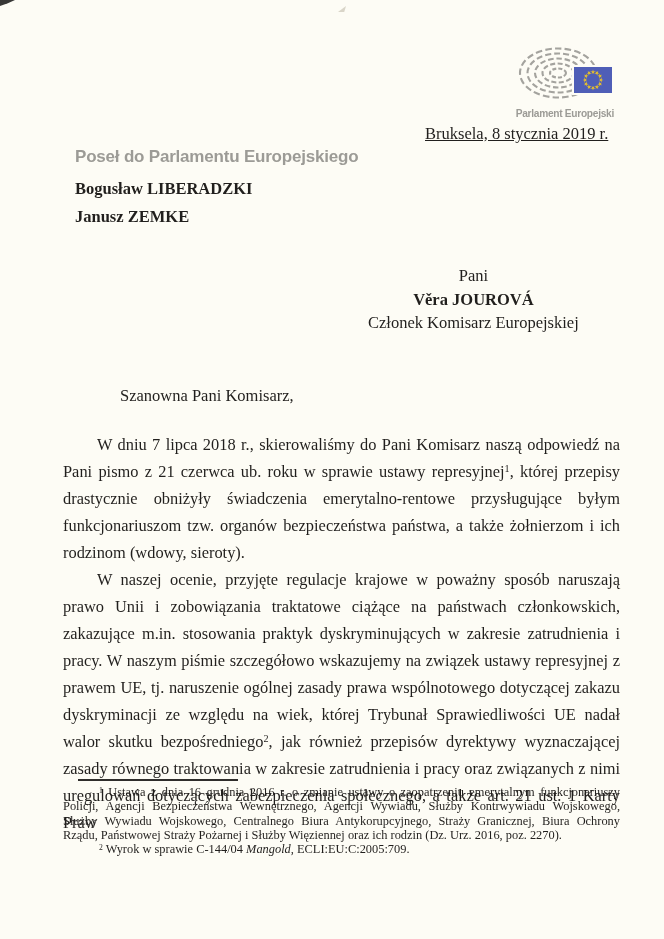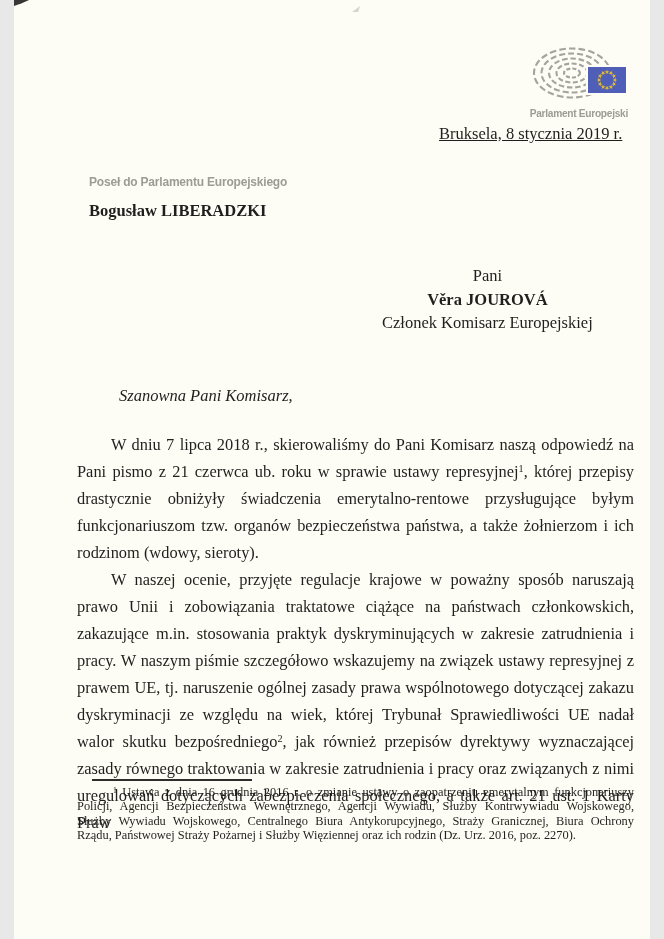--- a/index.html
+++ b/index.html
@@ -1,25 +1,24 @@
 <!DOCTYPE html>
 <html lang="pl" style="--paper: #fdfcf5; --ink: #211f1d; --flag-blue: #4f5eb7; --star-yellow: #e3bd2f; --logo-gray: #a4a39e; --label-gray: #9c9b96;"><head>
 <meta charset="utf-8">
 <style>
   html, body { margin: 0; padding: 0; background: #e8e8e8; }
   .page {
     position: relative;
-    width: 600px;
+    width: 664px;
     height: 939px;
     margin: 0 auto;
     background: var(--paper, #fdfcf5);
     overflow: hidden;
     font-family: "Liberation Serif", "DejaVu Serif", serif;
     color: var(--ink, #211f1d);
-    padding-left: 36px;
   }
 
   
   .corner-mark {
     position: absolute; left: 0; top: 0; width: 15px; height: 6px;
     background: #1b1b1b; opacity: .88;
     clip-path: polygon(0 0, 100% 0, 52% 55%, 0 100%);
   }
   .speck {
     position: absolute; left: 338px; top: 6px; width: 8px; height: 6px;
@@ -43,38 +42,37 @@
   }
 
   .date {
     position: absolute; left: 425px; top: 124px;
     font-size: 16.5px; white-space: nowrap; text-decoration: underline;
   }
 
   .sender { position: absolute; left: 75px; top: 147px; }
   .sender .role {
     font-family: "Liberation Sans", sans-serif;
-    font-size: 12px;
+    font-size: 17px;
     font-weight: 600;
     letter-spacing: -0.2px;
     color: var(--label-gray, #9c9b96);
     margin-bottom: 8px;
     white-space: nowrap;
-    margin-top: 28px;
   }
   .sender .name {
     font-size: 16.5px; font-weight: 700; line-height: 27.5px; white-space: nowrap;
   }
 
   .recipient { position: absolute; left: 368px; top: 264px; font-size: 16.5px; line-height: 23.5px; text-align: center; }
   .recipient .r-name { font-weight: 700; }
 
   .greeting {
-    position: absolute; left: 105px; top: 386px;
-    font-size: 16.5px; font-style: italic; white-space: nowrap;
+    position: absolute; left: 120px; top: 386px;
+    font-size: 16.5px; white-space: nowrap;
   }
 
   .body-text {
     position: absolute; left: 63px; top: 431px; width: 557px;
     font-size: 16.4px; line-height: 27px;
     text-align: justify;
   }
   .body-text p { margin: 0; text-indent: 34px; }
 
   sup { font-size: .62em; line-height: 0; vertical-align: .45em; }
@@ -127,34 +125,36 @@
       </g>
     </svg>
     <div class="logo-caption">Parlament Europejski</div>
   </div>
 
   <div class="date">Bruksela, 8 stycznia 2019 r.</div>
 
   <div class="sender">
     <div class="role">Poseł do Parlamentu Europejskiego</div>
     <div class="name">Bogusław LIBERADZKI</div>
+    <div class="name">Janusz ZEMKE</div>
   </div>
 
   <div class="recipient">
     <div>Pani</div>
     <div class="r-name">Věra JOUROVÁ</div>
     <div>Członek Komisarz Europejskiej</div>
   </div>
 
   <div class="greeting">Szanowna Pani Komisarz,</div>
 
   <div class="body-text">
     <p><span>W dniu 7 lipca 2018 r., skierowaliśmy do Pani Komisarz naszą odpowiedź na Pani pismo z 21 czerwca ub. roku w sprawie ustawy represyjnej</span><sup>1</sup><span>, której przepisy drastycznie obniżyły świadczenia emerytalno-rentowe przysługujące byłym funkcjonariuszom tzw. organów bezpieczeństwa państwa, a także żołnierzom i ich rodzinom (wdowy, sieroty).</span></p>
     <p><span>W naszej ocenie, przyjęte regulacje krajowe w poważny sposób naruszają prawo Unii i zobowiązania traktatowe ciążące na państwach członkowskich, zakazujące m.in. stosowania praktyk dyskryminujących w zakresie zatrudnienia i pracy. W naszym piśmie szczegółowo wskazujemy na związek ustawy represyjnej z prawem UE, tj. naruszenie ogólnej zasady prawa wspólnotowego dotyczącej zakazu dyskryminacji ze względu na wiek, której Trybunał Sprawiedliwości UE nadał walor skutku bezpośredniego</span><sup>2</sup><span>, jak również przepisów dyrektywy wyznaczającej zasady równego traktowania w zakresie zatrudnienia i pracy oraz związanych z nimi uregulowań dotyczących zabezpieczenia społecznego, a także art. 21 ust. 1 Karty Praw</span></p>
   </div>
 
   <div class="fn-rule"></div>
 
   <div class="footnotes">
     <p><sup>1</sup><span> Ustawa z dnia 16 grudnia 2016 r. o zmianie ustawy o zaopatrzeniu emerytalnym funkcjonariuszy Policji, Agencji Bezpieczeństwa Wewnętrznego, Agencji Wywiadu, Służby Kontrwywiadu Wojskowego, Służby Wywiadu Wojskowego, Centralnego Biura Antykorupcyjnego, Straży Granicznej, Biura Ochrony Rządu, Państwowej Straży Pożarnej i Służby Więziennej oraz ich rodzin (Dz. Urz. 2016, poz. 2270).</span></p>
+    <p><sup>2</sup><span> Wyrok w sprawie C-144/04 </span><span style="font-style: italic;">Mangold</span><span>, ECLI:EU:C:2005:709.</span></p>
   </div>
 
 </div>
 
 </body></html>

